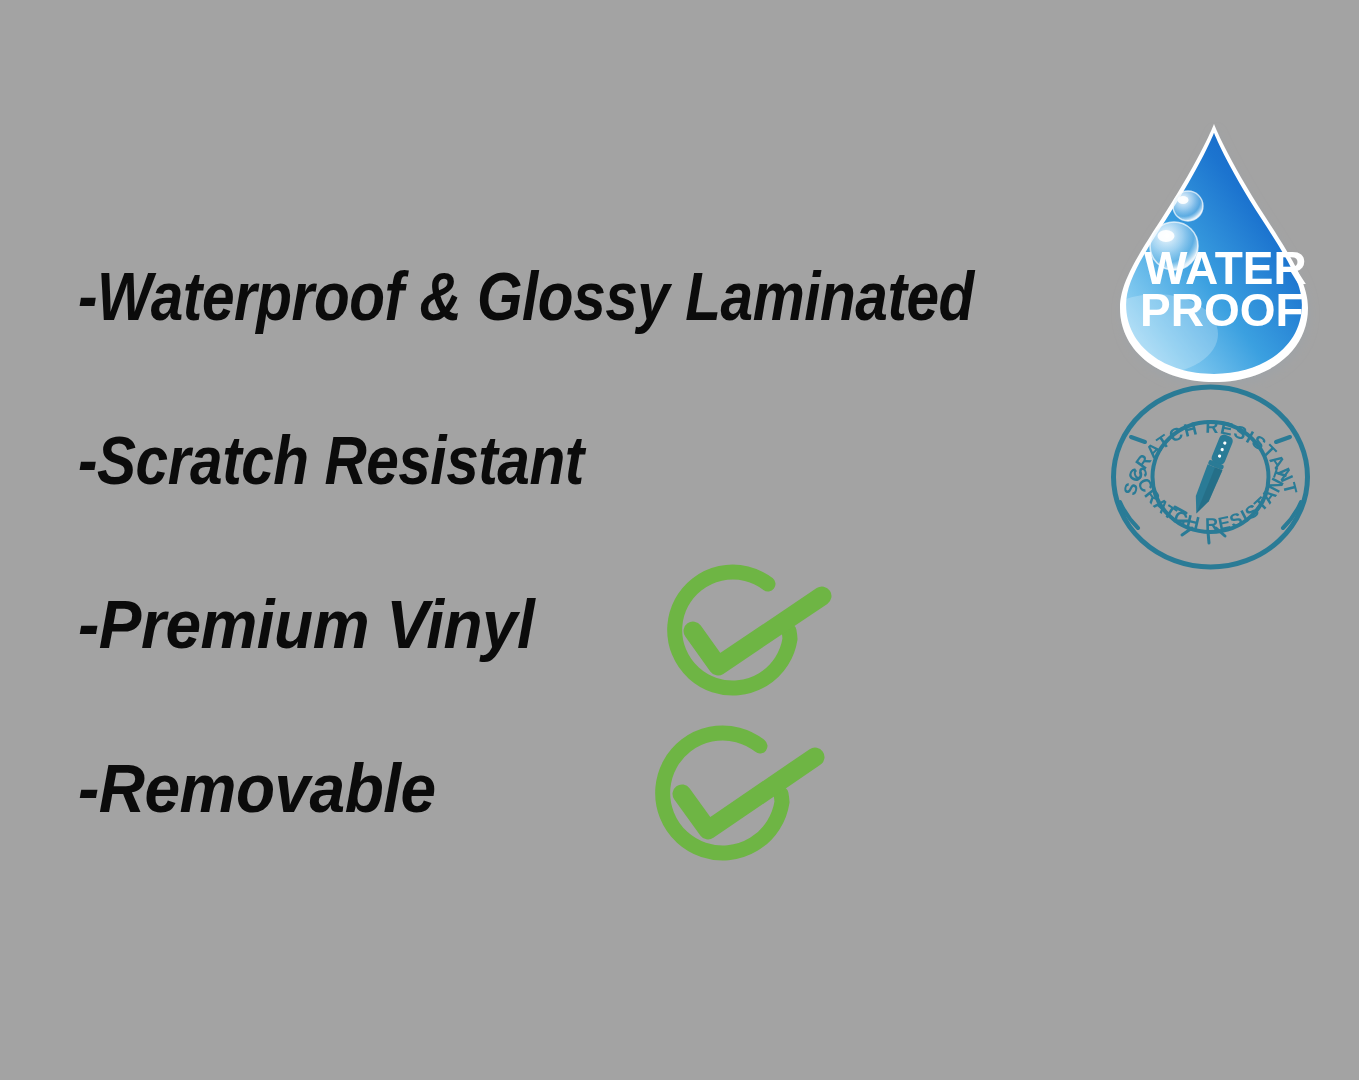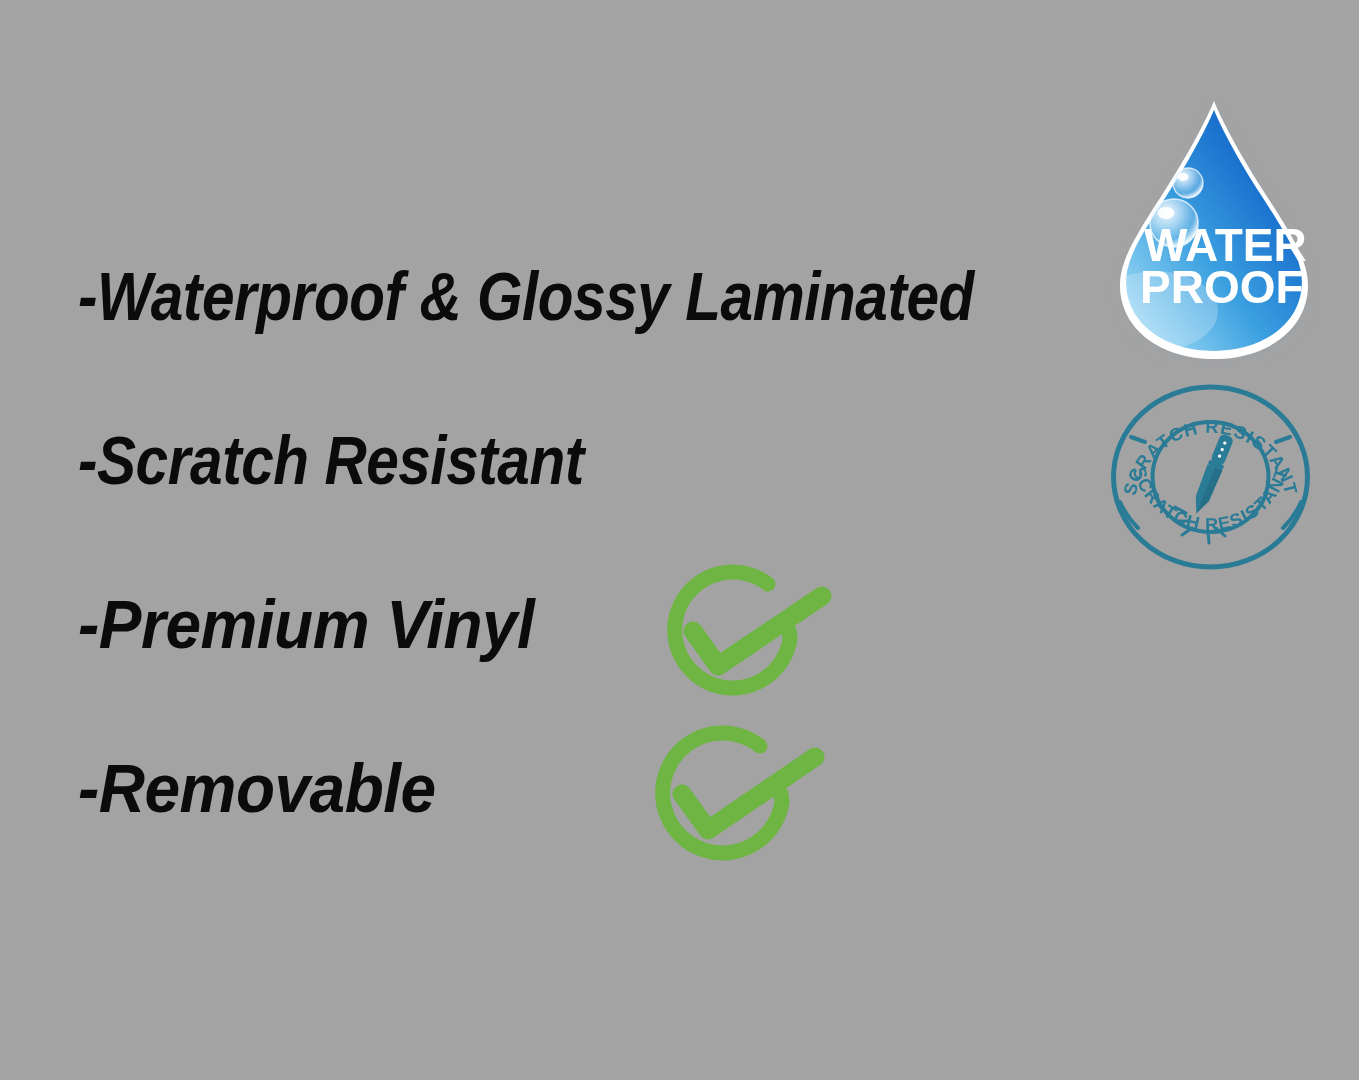--- a/index.html
+++ b/index.html
@@ -43,21 +43,21 @@
 
   #line-0 { left: 78px;  top: 262px; font-size: 68px; }
   #line-1 { left: 78px;  top: 426px; font-size: 68px; }
   #line-2 { left: 78px;  top: 590px; font-size: 68px; }
   #line-3 { left: 78px;  top: 754px; font-size: 68px; }
 
   
   #waterproof-badge {
     position: absolute;
     left: 1108px;
-    top: 95px;
+    top: 118px;
     width: 212px;
     height: 270px;
   }
   #waterproof-badge svg { display: block; width: 100%; height: 100%; }
 
   .wp-text {
     font-family: "Liberation Sans", sans-serif;
     font-weight: 700;
     fill: #ffffff;
   }

